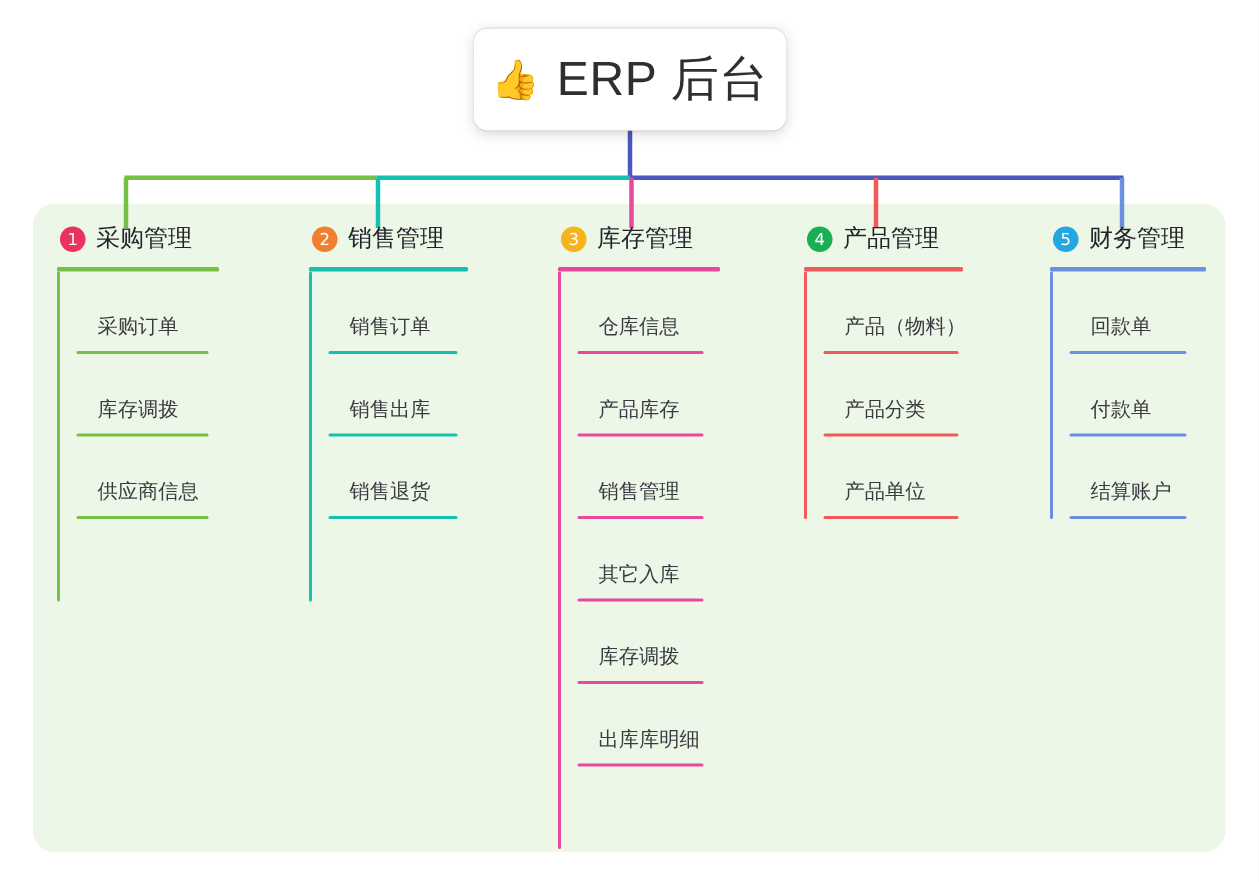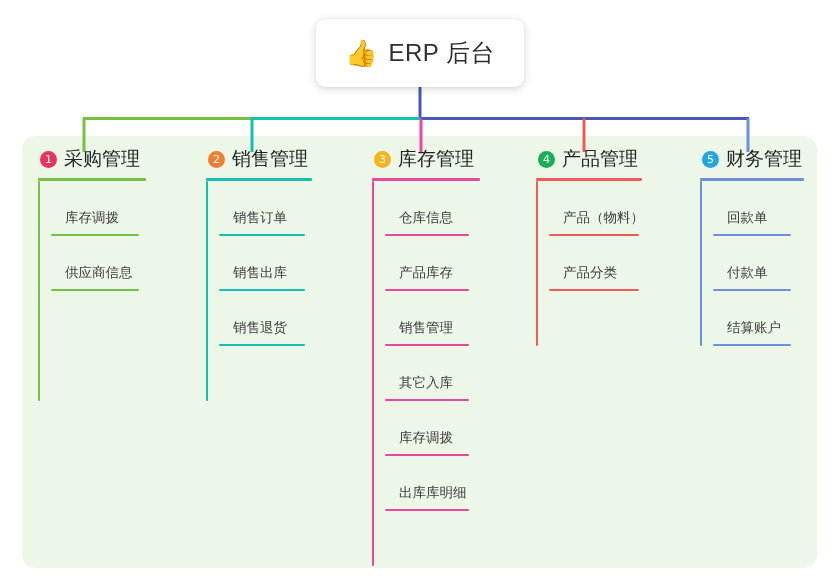--- a/index.html
+++ b/index.html
@@ -33,21 +33,21 @@
     align-items: center;
     justify-content: center;
     gap: 11px;
   }
   #root-emoji {
     font-size: 26px;
     line-height: 1;
     display: inline-block;
   }
   #root-title {
-    font-size: 24px;
+    font-size: 32px;
     color: #2f2f33;
     letter-spacing: 0.5px;
     white-space: nowrap;
   }
 
   
   #wires {
     position: absolute;
     left: 0;
     top: 0;
@@ -84,21 +84,21 @@
     height: 17px;
     border-radius: 50%;
     color: #ffffff;
     font-size: 11px;
     line-height: 17px;
     text-align: center;
     font-family: "DejaVu Sans", sans-serif;
     flex: none;
   }
   .col-title {
-    font-size: 19px;
+    font-size: 16px;
     color: #23242a;
     white-space: nowrap;
   }
   .head-rule {
     height: 3px;
     margin-top: 6px;
     border-radius: 1px;
   }
   .branch {
     position: relative;
@@ -159,20 +159,24 @@
   <div id="columns-host">
       <div class="column" style="left: 38px;">
         <div class="col-head">
           <span class="badge" style="background: rgb(232, 51, 92);">1</span>
           <span class="col-title">采购管理</span>
         </div>
         <div class="head-rule" style="width: 108px; background: rgb(118, 192, 67);"></div>
         <div class="branch">
           <div class="spine" style="background: rgb(118, 192, 67); height: 220px;"></div>
           <div class="leaf">
+            <span class="leaf-label">采购订单</span>
+            <div class="leaf-rule" style="width: 88px; background: rgb(118, 192, 67);"></div>
+          </div>
+          <div class="leaf">
             <span class="leaf-label">库存调拨</span>
             <div class="leaf-rule" style="width: 88px; background: rgb(118, 192, 67);"></div>
           </div>
           <div class="leaf">
             <span class="leaf-label">供应商信息</span>
             <div class="leaf-rule" style="width: 88px; background: rgb(118, 192, 67);"></div>
           </div>
         </div>
       </div>
       <div class="column" style="left: 206px;">
@@ -240,20 +244,24 @@
         <div class="branch">
           <div class="spine" style="background: rgb(240, 90, 90); height: 165px;"></div>
           <div class="leaf">
             <span class="leaf-label">产品（物料）</span>
             <div class="leaf-rule" style="width: 90px; background: rgb(240, 90, 90);"></div>
           </div>
           <div class="leaf">
             <span class="leaf-label">产品分类</span>
             <div class="leaf-rule" style="width: 90px; background: rgb(240, 90, 90);"></div>
           </div>
+          <div class="leaf">
+            <span class="leaf-label">产品单位</span>
+            <div class="leaf-rule" style="width: 90px; background: rgb(240, 90, 90);"></div>
+          </div>
         </div>
       </div>
       <div class="column" style="left: 700px;">
         <div class="col-head">
           <span class="badge" style="background: rgb(34, 167, 224);">5</span>
           <span class="col-title">财务管理</span>
         </div>
         <div class="head-rule" style="width: 104px; background: rgb(109, 143, 224);"></div>
         <div class="branch">
           <div class="spine" style="background: rgb(109, 143, 224); height: 165px;"></div>

